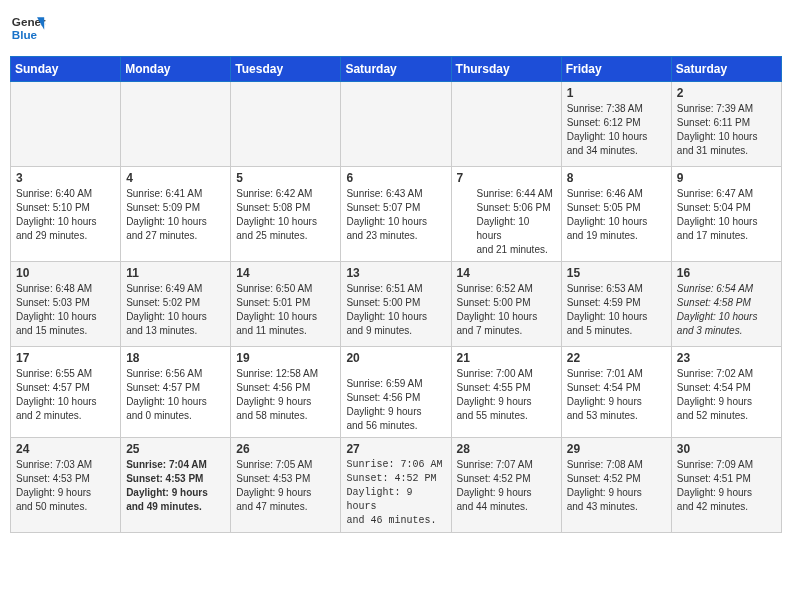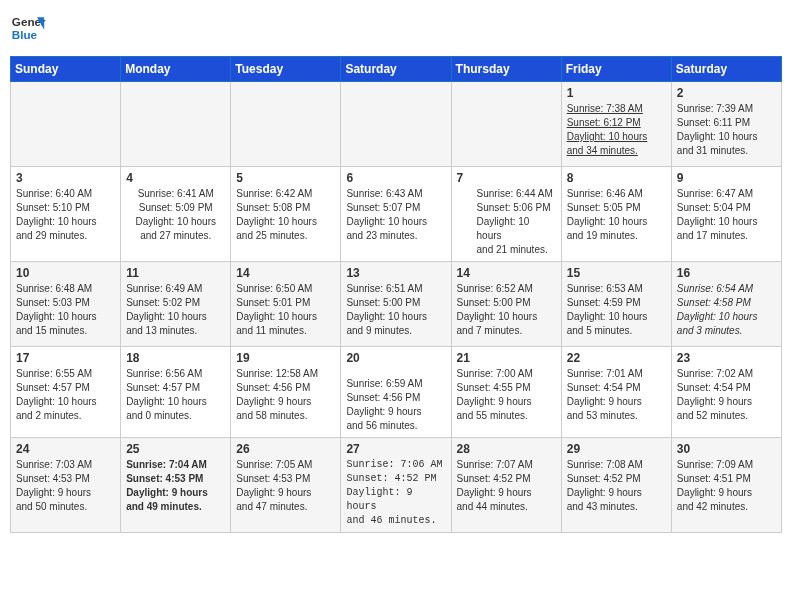--- a/index.html
+++ b/index.html
@@ -112,21 +112,21 @@
   </thead>
   <tbody id="calendar-body">
   <tr>
         <td class="empty"></td>
         <td class="empty"></td>
         <td class="empty"></td>
         <td class="empty"></td>
         <td class="empty"></td>
         <td>
           <span class="day-number">1</span>
-          <div class="day-info" style="white-space: pre-line; text-decoration: underline;">Sunrise: 7:38 AM
+          <div class="day-info" style="white-space: pre-line;">Sunrise: 7:38 AM
 Sunset: 6:12 PM
 Daylight: 10 hours
 and 34 minutes.</div>
         </td>
         <td>
           <span class="day-number">2</span>
           <div class="day-info" style="white-space: pre-line;">Sunrise: 7:39 AM
 Sunset: 6:11 PM
 Daylight: 10 hours
 and 31 minutes.</div>
@@ -135,21 +135,21 @@
       <tr>
         <td>
           <span class="day-number">3</span>
           <div class="day-info" style="white-space: pre-line;">Sunrise: 6:40 AM
 Sunset: 5:10 PM
 Daylight: 10 hours
 and 29 minutes.</div>
         </td>
         <td>
           <span class="day-number">4</span>
-          <div class="day-info" style="white-space: pre-line; text-align: center;">Sunrise: 6:41 AM
+          <div class="day-info" style="white-space: pre-line;">Sunrise: 6:41 AM
 Sunset: 5:09 PM
 Daylight: 10 hours
 and 27 minutes.</div>
         </td>
         <td>
           <span class="day-number">5</span>
           <div class="day-info" style="white-space: pre-line;">Sunrise: 6:42 AM
 Sunset: 5:08 PM
 Daylight: 10 hours
 and 25 minutes.</div>

